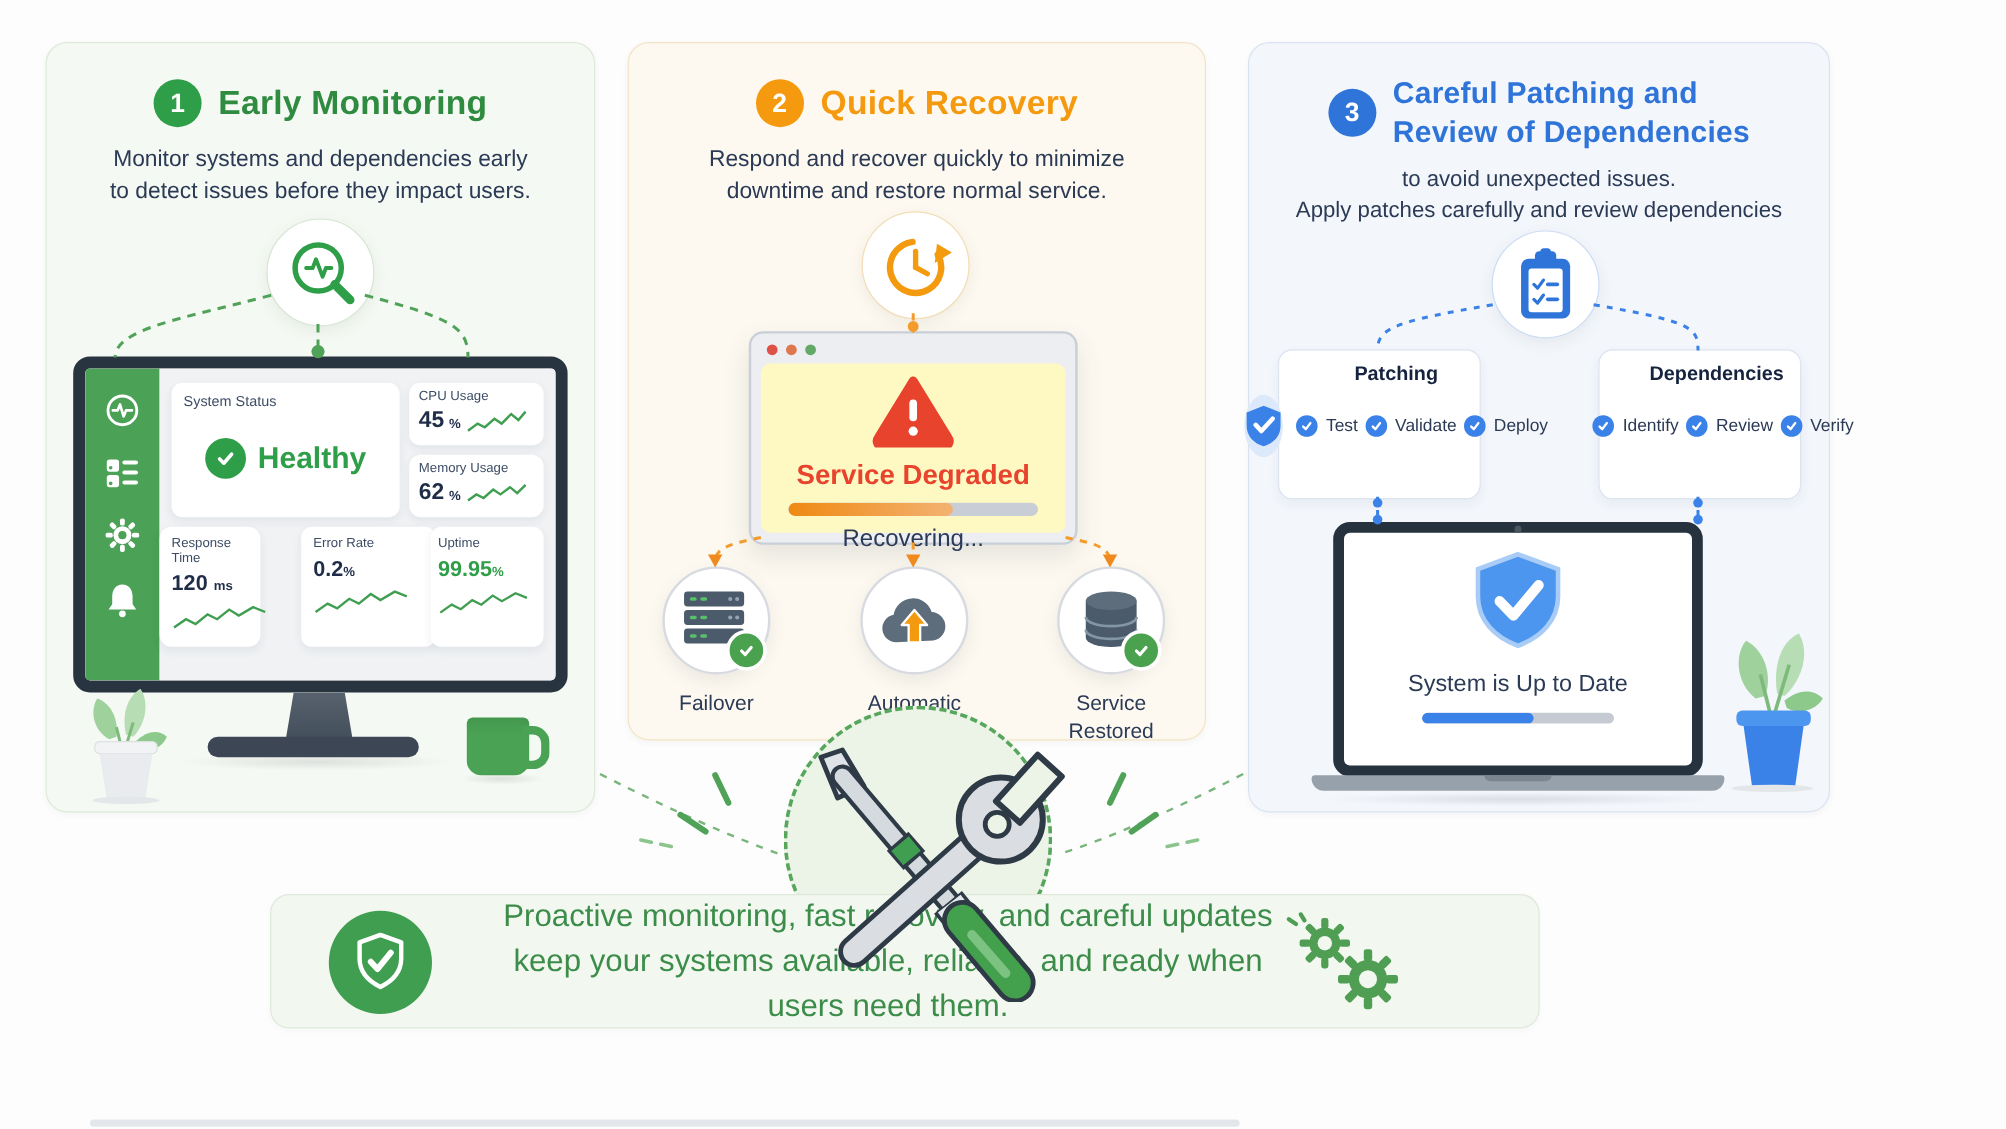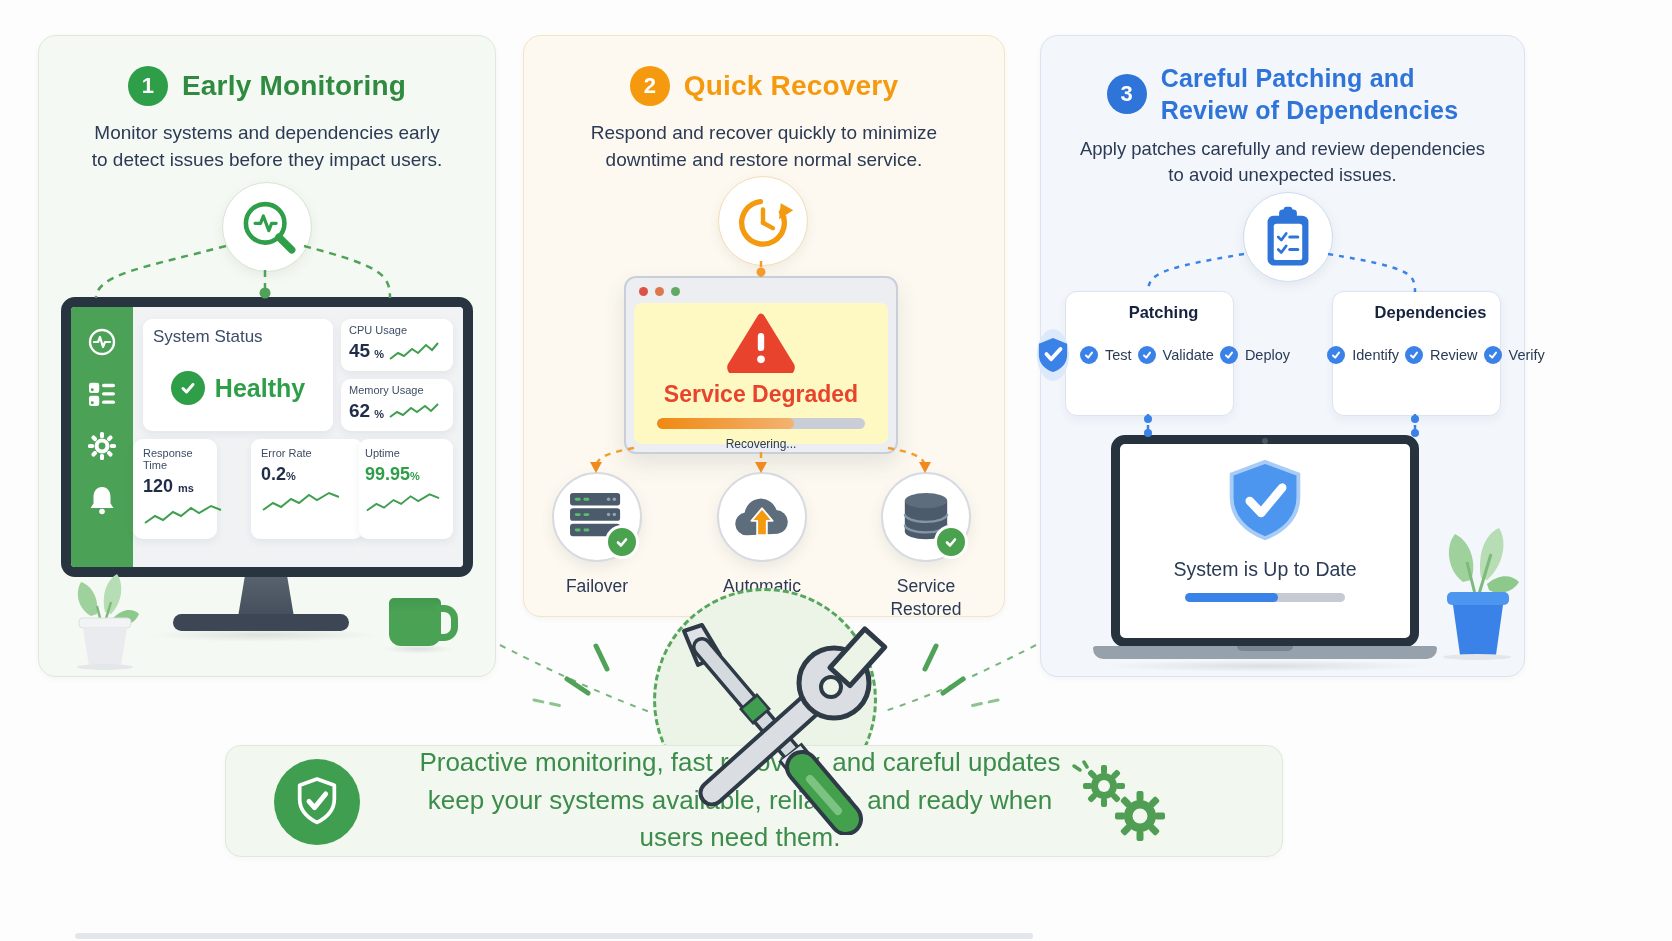--- a/index.html
+++ b/index.html
@@ -26,21 +26,21 @@
   .p2 .hub{left:194px;top:140px;border:1.5px solid #F3DDB4;}
   .p3 .hub{left:202px;top:156px;border:1.5px solid #CBDDF4;}
 
   
   .monitor{position:absolute;left:22px;top:261px;width:412px;height:280px;border:10px solid #28343F;border-radius:14px;background:#fff;box-sizing:border-box;overflow:hidden;}
   .m-sidebar{position:absolute;left:0;top:0;bottom:0;width:62px;background:#4BA155;display:flex;flex-direction:column;align-items:center;gap:24px;padding-top:20px;}
   .m-content{position:absolute;left:62px;top:0;right:0;bottom:0;background:#F0F2F4;}
   .card{position:absolute;background:#fff;border-radius:9px;box-shadow:0 3px 8px rgba(40,60,80,.07);box-sizing:border-box;padding:8px 10px;}
   .card-label{font-size:11px;color:#3D4D66;}
   .c-status{left:10px;top:12px;width:190px;height:112px;}
-  .c-status .card-label{font-size:17px;}
+  .c-status .card-label{font-size:12px;}
   .status-row{display:flex;align-items:center;justify-content:center;gap:10px;margin-top:24px;}
   .status-value{font-size:25px;font-weight:bold;color:#2E9E48;}
   .c-cpu{left:208px;top:12px;width:112px;height:52px;padding:5px 8px;}
   .c-mem{left:208px;top:72px;width:112px;height:52px;padding:5px 8px;border-radius:10px;}
   .mrow{display:flex;align-items:flex-end;gap:4px;}
   .mval{font-size:19px;font-weight:bold;color:#1F2D49;line-height:1.1;}
   .munit{font-size:11px;font-weight:bold;color:#1F2D49;padding-bottom:2px;}
   .c-resp{left:0;top:132px;width:84px;height:100px;border-radius:10px;}
   .c-err{left:118px;top:132px;width:112px;height:100px;}
   .c-up{left:226px;top:132px;width:94px;height:100px;padding:8px 6px;}
@@ -63,21 +63,21 @@
   
   .browser{position:absolute;left:100px;top:240px;width:274px;height:178px;background:#ECEEF1;border:2px solid #C9CFD8;border-radius:12px;box-shadow:0 10px 22px rgba(60,70,80,.12);box-sizing:border-box;}
   .dots{position:absolute;left:13px;top:9px;display:flex;gap:7px;}
   .dots i{width:9px;height:9px;border-radius:50%;}
   .d1{background:#DD5147}.d2{background:#E0764C}.d3{background:#63A866}
   .browser-body{position:absolute;left:8px;right:8px;top:25px;bottom:8px;background:#fef9c3;border-radius:8px;text-align:center;}
   .alert-title{font-size:23px;font-weight:bold;color:#E8432C;margin-top:4px;}
   .pbar{width:208px;height:11px;border-radius:6px;background:#C9CED6;margin:10px auto 0;overflow:hidden;}
   .pbar>i{display:block;height:100%;border-radius:6px;}
   .pfill-o{width:66%;background:linear-gradient(90deg,#EF8912,#F3B272);}
-  .pstatus{font-size:12px;color:#2B3A55;margin-top:8px;}
+  .pstatus{font-size:20px;color:#2B3A55;margin-top:8px;}
 
   .step{position:absolute;width:130px;text-align:center;top:436px;}
   .s1{left:8px}.s2{left:173px}.s3{left:337px}
   .step-circle{width:90px;height:90px;border-radius:50%;background:#fff;border:2px solid #D7DBE1;box-shadow:0 6px 14px rgba(80,90,100,.10);margin:0 auto;display:flex;align-items:center;justify-content:center;position:relative;box-sizing:border-box;}
   .step-label{margin-top:13px;font-size:17.5px;color:#2B3A55;line-height:1.32;}
 
   
   .pcard{position:absolute;top:255px;width:169px;height:125px;background:#fff;border:1.5px solid #DCE4F0;border-radius:12px;box-shadow:0 4px 10px rgba(50,70,120,.06);box-sizing:border-box;padding-left:28px;}
   .pc-left{left:24px}.pc-right{left:291px}
   .pcard-title{text-align:center;margin-top:11px;font-size:16.5px;font-weight:bold;color:#16233F;}
@@ -350,22 +350,22 @@
 
   <section class="panel p3">
     <div class="panel-head" style="margin-top:26px">
       <div class="badge">3</div>
       <div class="panel-title">
         <span class="line">Careful Patching and</span>
         <span class="line">Review of Dependencies</span>
       </div>
     </div>
     <div class="desc">
+      <span class="line">to avoid unexpected issues.</span>
       <span class="line">Apply patches carefully and review dependencies</span>
-      <span class="line">to avoid unexpected issues.</span>
     </div>
 
     <div class="hub">
       <svg width="60" height="64" viewBox="0 0 66 72">
         <rect x="10" y="12" width="46" height="56" rx="7" fill="#2F74D8"></rect>
         <rect x="17" y="21" width="32" height="41" rx="3" fill="#fff"></rect>
         <rect x="23" y="5" width="20" height="13" rx="4" fill="#2F74D8"></rect>
         <rect x="28" y="2" width="10" height="7" rx="3.5" fill="#2F74D8"></rect>
         <polyline points="22,36 25.5,39.5 31,32" fill="none" stroke="#2F74D8" stroke-width="3" stroke-linecap="round" stroke-linejoin="round"></polyline>
         <line x1="35" y1="36" x2="44" y2="36" stroke="#2F74D8" stroke-width="3.4" stroke-linecap="round"></line>

